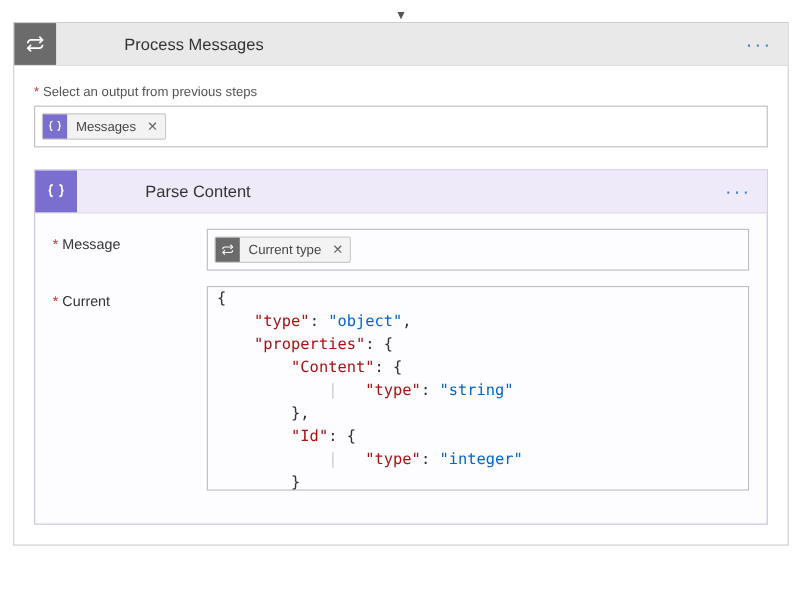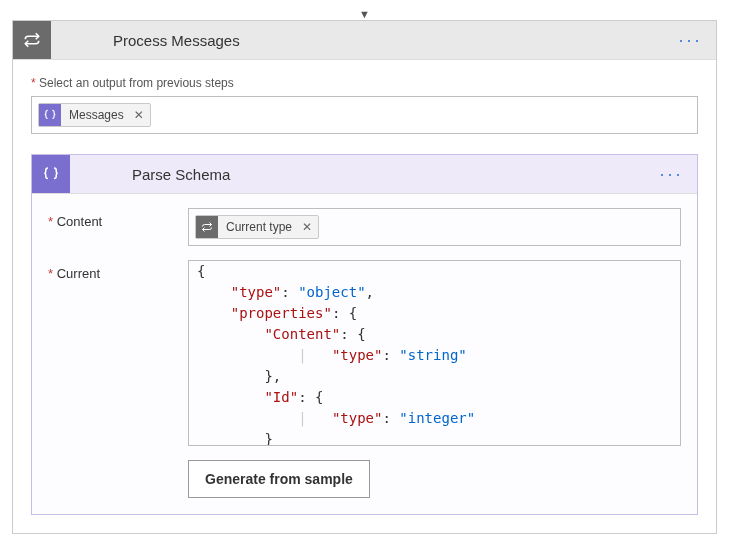--- a/index.html
+++ b/index.html
@@ -188,28 +188,28 @@
 
     <div class="inner-card-wrapper">
       <div class="inner-card">
         <div class="card-header card-header-inner">
           <div class="card-icon card-icon-purple">
             <svg width="18" height="18" viewBox="0 0 24 24" fill="none" stroke="#fff" stroke-width="2">
                 <path d="M8 4 a3 3 0 0 0 -3 3 v2 a2 2 0 0 1 -2 2 a2 2 0 0 1 2 2 v2 a3 3 0 0 0 3 3"></path>
                 <path d="M16 4 a3 3 0 0 1 3 3 v2 a2 2 0 0 0 2 2 a2 2 0 0 0 -2 2 v2 a3 3 0 0 1 -3 3"></path>
               </svg>
           </div>
-          <div class="card-title">Parse Schema</div>
+          <div class="card-title">Parse Content</div>
           <div class="card-menu">···</div>
         </div>
 
         <div class="inner-body">
 
           <div class="form-row">
-            <div class="row-label"><span class="req">*</span> <span>Content</span></div>
+            <div class="row-label"><span class="req">*</span> <span>Message</span></div>
             <div class="row-field">
               <div class="token-row">
                 <span class="token">
                   <span class="token-icon token-icon-gray">
                     <svg width="12" height="12" viewBox="0 0 24 24" fill="none" stroke="#fff" stroke-width="2">
                         <path d="M17 3 L21 7 L17 11"></path>
                         <path d="M21 7 H7 a4 4 0 0 0 -4 4"></path>
                         <path d="M7 21 L3 17 L7 13"></path>
                         <path d="M3 17 H17 a4 4 0 0 0 4 -4"></path>
                       </svg>
@@ -230,22 +230,19 @@
         <span class="key">"Content"</span><span class="pun">: {</span>
             <span class="guide">|   </span><span class="key">"type"</span><span class="pun">: </span><span class="str">"string"</span>
         <span class="pun">},</span>
         <span class="key">"Id"</span><span class="pun">: {</span>
             <span class="guide">|   </span><span class="key">"type"</span><span class="pun">: </span><span class="str">"integer"</span>
         <span class="pun">}</span>
     </div>
             </div>
           </div>
 
-          <div class="btn-row">
-            <button class="btn">Generate from sample</button>
-          </div>
 
         </div>
       </div>
     </div>
 
   </div>
 </div>
 
 </body></html>

